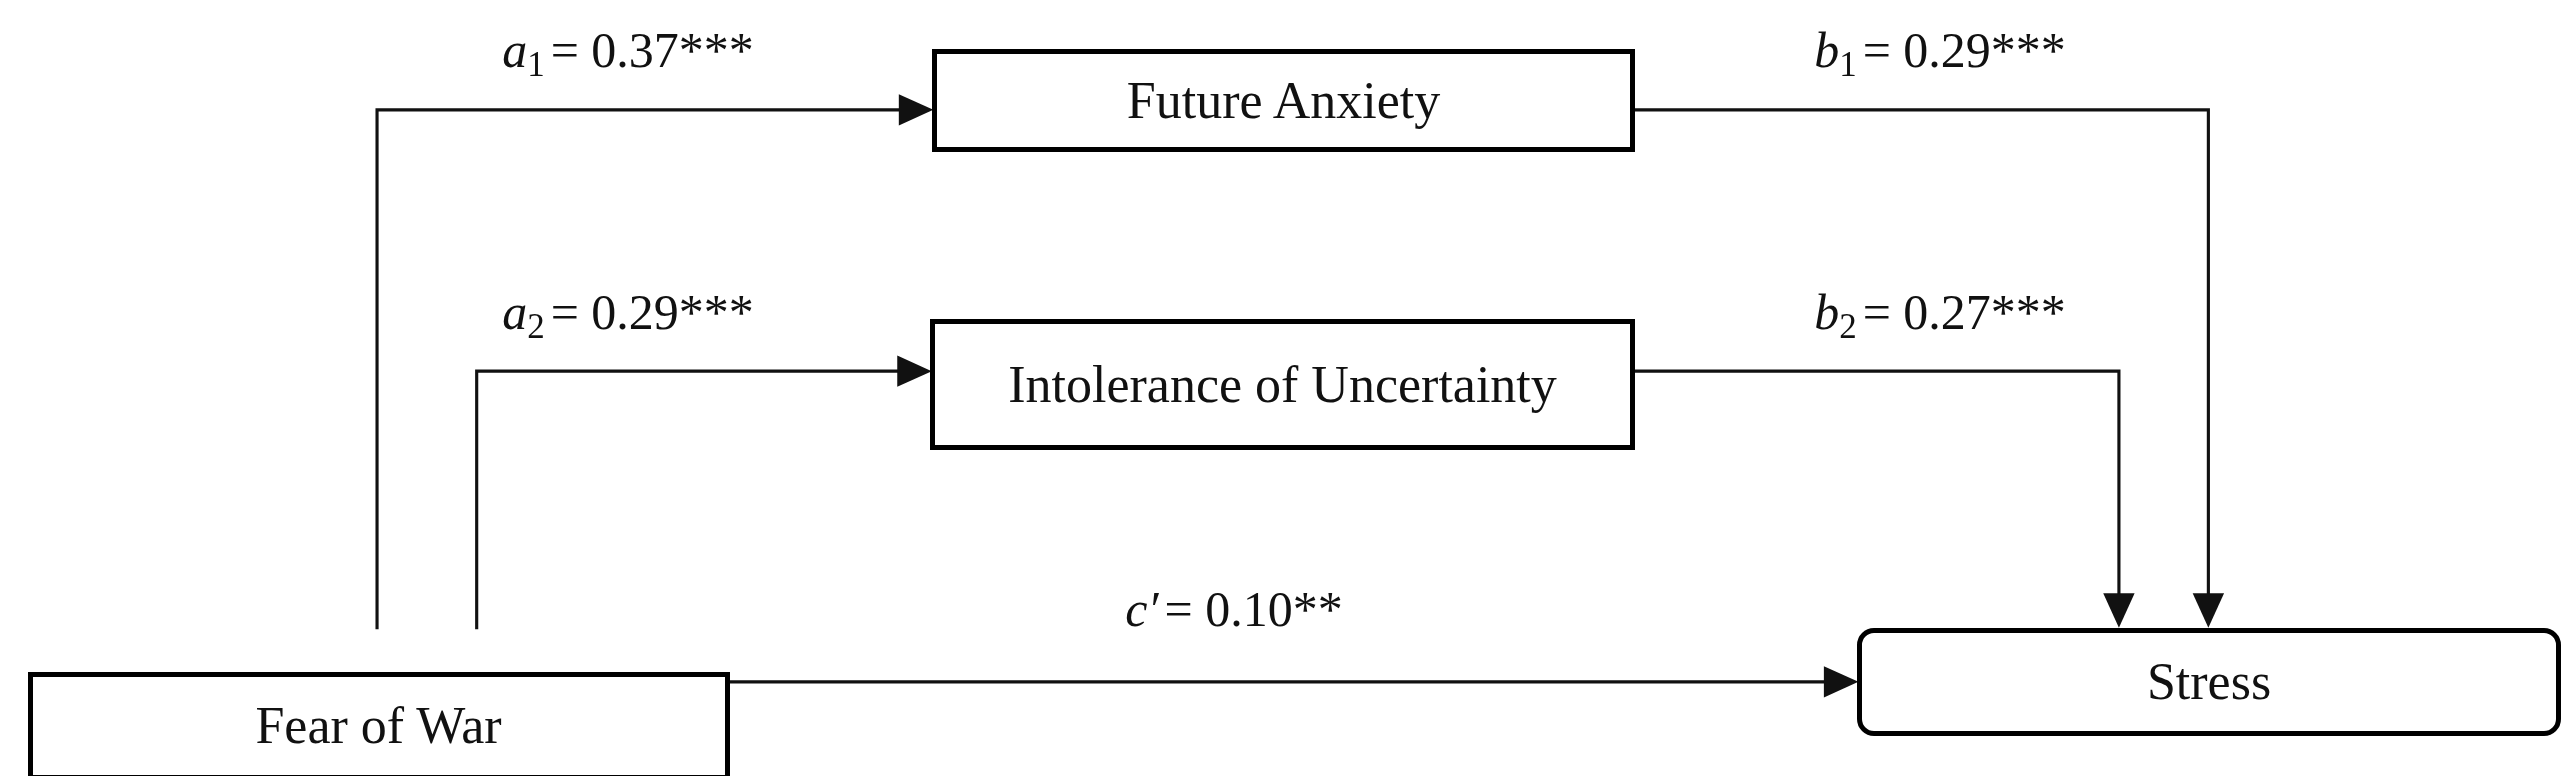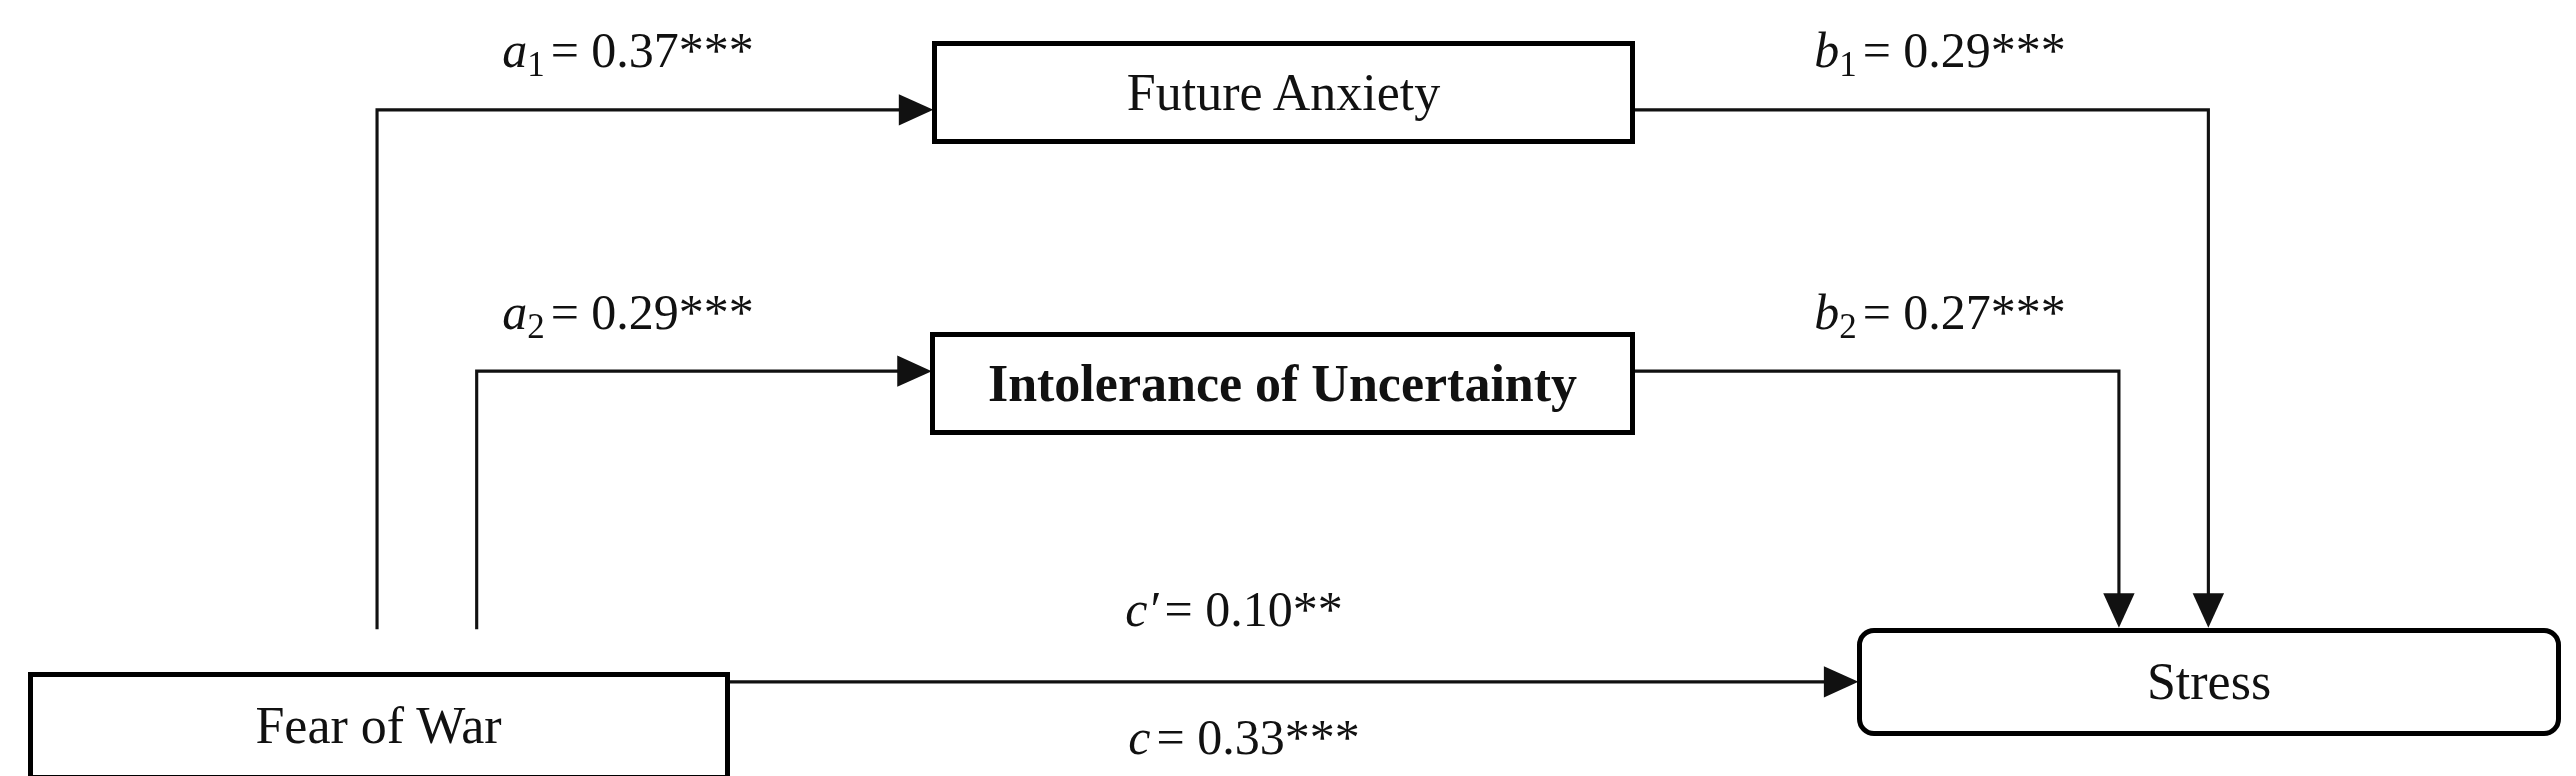--- a/index.html
+++ b/index.html
@@ -86,25 +86,25 @@
     <polygon class="arrow" points="2700,800 2680,756 2720,756"></polygon>
 
     <line class="line" x1="925" y1="869" x2="2326" y2="869"></line>
     <polygon class="arrow" points="2368,869 2324,849 2324,889"></polygon>
   </svg>
 
   <div class="box" style="left:27.5px; top:628px; width:702px; height:108px;margin-top:44px;">
     <span>Fear of War</span>
   </div>
 
-  <div class="box" style="left:932px; top:41px; width:703px; height:103px;">
+  <div class="box" style="left:932px; top:49px; width:703px; height:103px;">
     <span>Future Anxiety</span>
   </div>
 
-  <div class="box" style="left:930px; top:332px; width:705px; height:103px;font-weight:bold;">
+  <div class="box" style="left:930px; top:319px; width:705px; height:131px;">
     <span>Intolerance of Uncertainty</span>
   </div>
 
   <div class="box" style="left:1857px; top:628px; width:704px; height:108px;border-radius:17px;">
     <span>Stress</span>
   </div>
 
   <div class="path-label" style="left:628px; top:22px;">
     <span class="sym">a</span><sub>1</sub><span class="val">= 0.37***</span>
   </div>
@@ -118,18 +118,15 @@
   </div>
 
   <div class="path-label" style="left:1940px; top:284px;">
     <span class="sym">b</span><sub>2</sub><span class="val">= 0.27***</span>
   </div>
 
   <div class="path-label" style="left:1234px; top:581px;">
     <span class="sym">c′</span><span class="val">= 0.10**</span>
   </div>
 
-  <div class="path-label" style="left:1244px; top:709px;">
-    <span class="sym">c</span><span class="val">= 0.33***</span>
-  </div>
 
 </div>
 
 
 </body></html>

